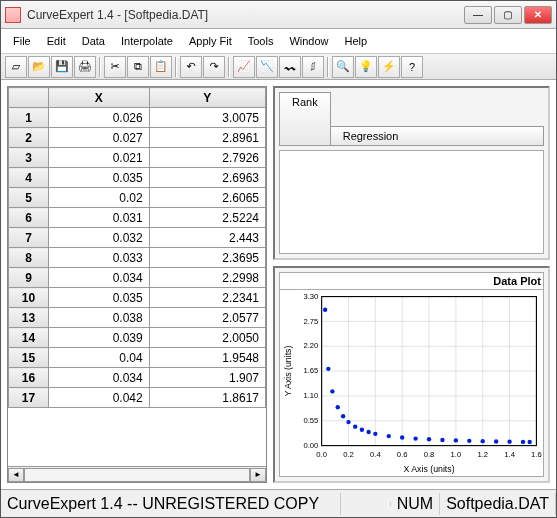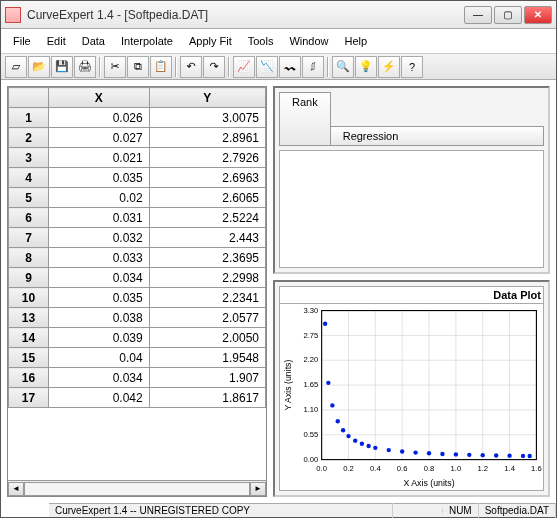--- a/index.html
+++ b/index.html
@@ -30,21 +30,21 @@
 .rightpane { flex: 1; display: flex; flex-direction: column; gap: 6px; }
 .panel { border: 2px inset #ccc; background: #f4f4f4; padding: 4px; }
 .toppanel { height: 200px; display: flex; flex-direction: column; }
 .tabhdr { display: flex; margin-bottom: 4px; }
 .tab { padding: 3px 12px; background: linear-gradient(#fff,#e8e8e8); border: 1px solid #999; font-size: 11px; cursor: pointer; }
 .tab + .tab { border-left: none; flex: 1; text-align: left; margin-top: 34px; }
 .tabcontent { flex: 1; background: #fff; border: 1px solid #aaa; }
 .plotpanel { flex: 1; display: flex; flex-direction: column; }
 .plottitle { text-align: right; font-size: 11px; font-weight: bold; padding: 2px; background: #fff; border: 1px solid #aaa; border-bottom: none; }
 .plotarea { flex: 1; background: #fff; border: 1px solid #aaa; position: relative; }
-.statusbar { height: 14px; border-top: 1px solid #aaa; display: flex; font-size: 10px; align-items: center; background: #f0f0f0; margin-left: 48px; }
+.statusbar { height: 28px; border-top: 1px solid #aaa; display: flex; font-size: 16px; align-items: center; background: #f0f0f0; }
 .statseg { padding: 2px 6px; border-right: 1px solid #ccc; }
 .statseg.main { flex: 1; }
 svg { display: block; }
 </style>
 </head>
 <body>
 
 <div class="window">
   <div class="titlebar">
     <div class="icon"></div>

